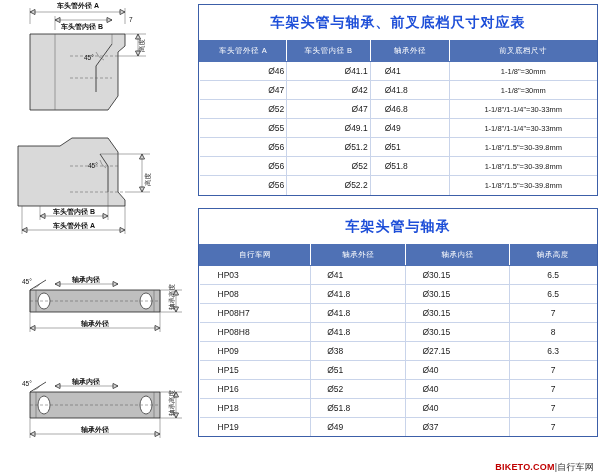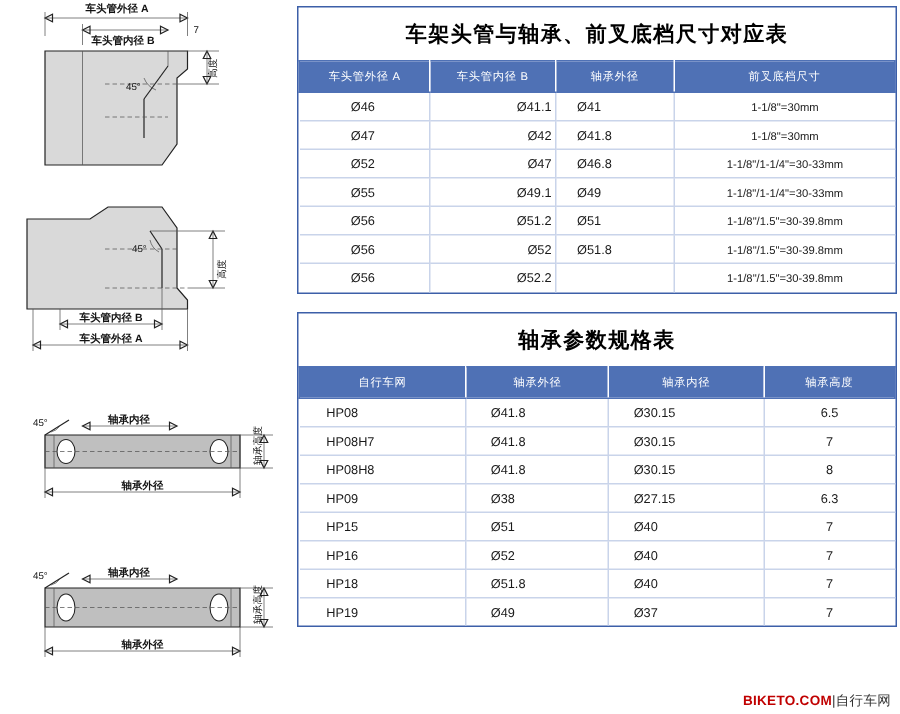--- a/index.html
+++ b/index.html
@@ -33,21 +33,21 @@
 
   .tbl-box {
     border: 1px solid #3c5fa8;
     background: #fff;
     margin-bottom: 12px;
   }
   .tbl-title {
     text-align: center;
     font-size: 14px;
     font-weight: bold;
-    color: #000000;
+    color: #1d4ed8;
     padding: 9px 2px 8px 2px;
     letter-spacing: 1px;
   }
   table {
     border-collapse: collapse;
     width: 100%;
     table-layout: fixed;
   }
   thead th {
     background: #4f71b5;
@@ -65,21 +65,21 @@
     font-size: 8.5px;
     color: #1a1a1a;
     padding: 4px 2px;
     border-bottom: 1px solid #c9d4ea;
     border-right: 1px solid #c9d4ea;
     text-align: center;
     height: 19px;
   }
   tbody td:last-child { border-right: none; }
   tbody tr:last-child td { border-bottom: none; }
-  .t1 tbody td.c0 { text-align: center; padding-left: 0; }
+  .t1 tbody td.c0 { text-align: right; padding-left: 0; }
   .t1 tbody td.c1 { text-align: right; padding-left: 14px; }
   .t1 tbody td.c2 { text-align: left; padding-left: 14px; }
   .t1 tbody td.c3 { font-size: 7.5px; }
   .t2 tbody td.c0 { text-align: left; padding-left: 18px; }
   .t2 tbody td.c1 { text-align: left; padding-left: 16px; }
   .t2 tbody td.c2 { text-align: left; padding-left: 16px; }
 
   .watermark {
     position: absolute;
     right: 6px; bottom: 2px;
@@ -311,38 +311,44 @@
             <td class="c0">Ø56</td>
             <td class="c1">Ø52.2</td>
             <td class="c2"></td>
             <td class="c3">1-1/8"/1.5"=30-39.8mm</td>
           </tr>
         </tbody>
       </table>
     </div>
 
     <div class="tbl-box">
-      <div class="tbl-title">轴承参数规格表</div>
+      <div class="tbl-title">车架头管与轴承</div>
       <table class="t2">
         <colgroup>
           <col style="width:28%">
             <col style="width:24%">
             <col style="width:26%">
             <col style="width:22%">
         </colgroup>
         <thead>
           <tr>
             <th>自行车网</th>
             <th>轴承外径</th>
             <th>轴承内径</th>
             <th>轴承高度</th>
           </tr>
         </thead>
         <tbody>
           <tr>
+            <td class="c0">HP03</td>
+            <td class="c1">Ø41</td>
+            <td class="c2">Ø30.15</td>
+            <td>6.5</td>
+          </tr>
+          <tr>
             <td class="c0">HP08</td>
             <td class="c1">Ø41.8</td>
             <td class="c2">Ø30.15</td>
             <td>6.5</td>
           </tr>
           <tr>
             <td class="c0">HP08H7</td>
             <td class="c1">Ø41.8</td>
             <td class="c2">Ø30.15</td>
             <td>7</td>

